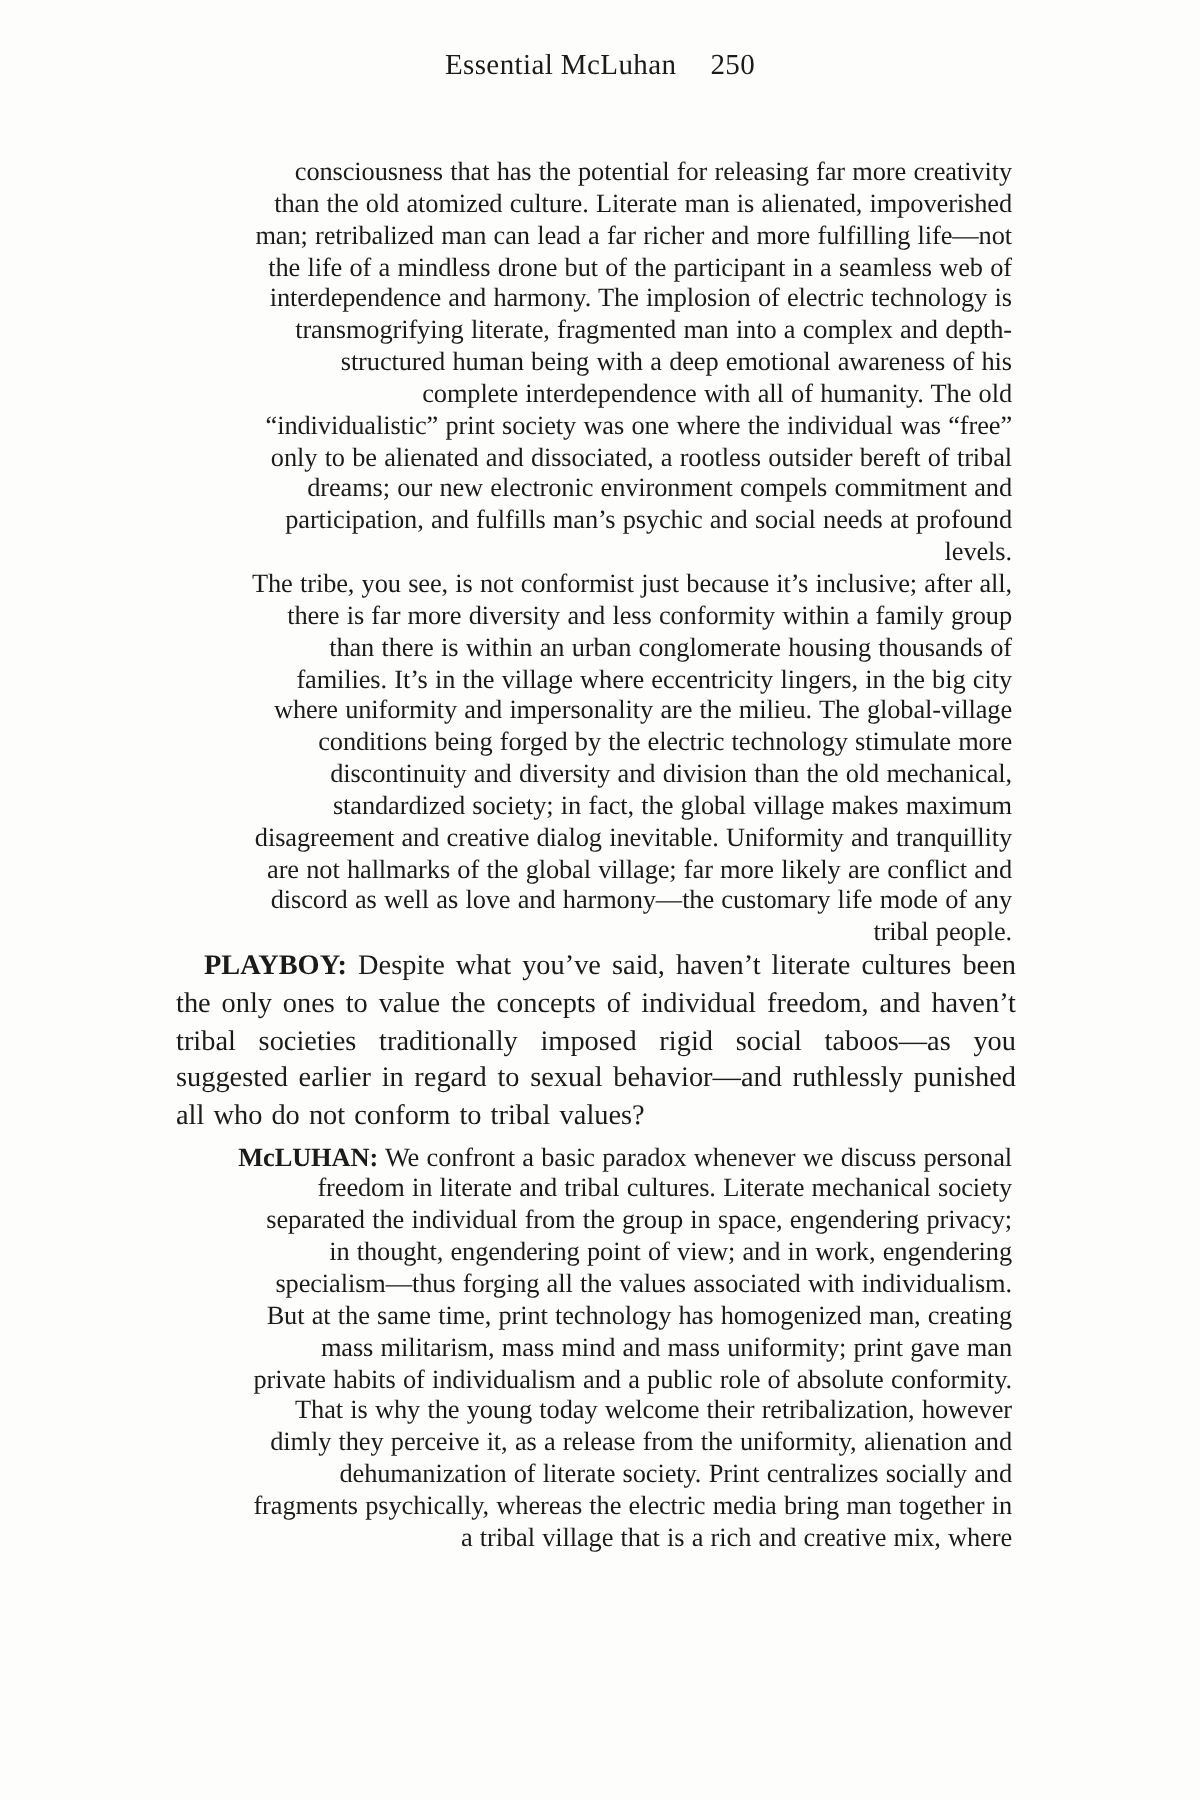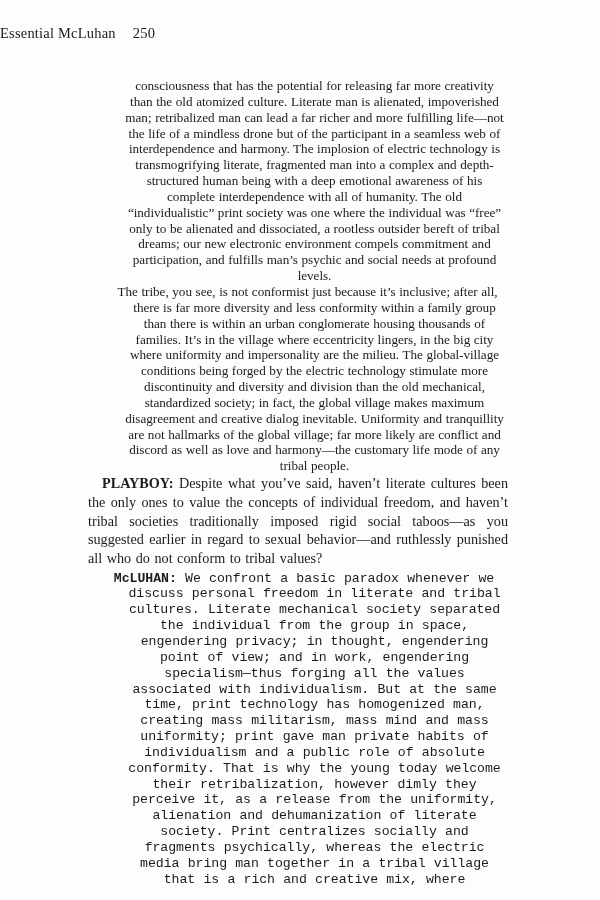--- a/index.html
+++ b/index.html
@@ -11,21 +11,21 @@
     position: relative;
     width: 600px;
     height: 900px;
     background: #fdfdfc;
     font-family: "Liberation Serif", serif;
     color: #1b1b1b;
     overflow: hidden;
   }
   .running-header {
     padding-top: 25px;
-    text-align: left;
+    text-align: center;
     font-size: 14.5px;
     letter-spacing: 0.2px;
     color: #1b1b1b;
   }
   .running-header .pagenum {
     margin-left: 17px;
   }
   .body-text {
     margin-top: 36px;
     margin-left: 88px;
@@ -34,30 +34,29 @@
   p {
     margin: 0;
     padding: 0;
   }
   
   .quote {
     margin-left: 35px;
     width: 383px;
     font-size: 13.2px;
     line-height: 15.85px;
-    text-align: center;
+    text-align: right;
     letter-spacing: -0.05px;
     word-spacing: 0.4px;
   }
   .quote.para-outdent {
     text-indent: -14px;
   }
   .quote.speaker-outdent {
     text-indent: -21px;
-    font-family: Liberation Mono, monospace;
   }
   
   .question {
     width: 420px;
     font-size: 14.2px;
     line-height: 18.7px;
     text-align: justify;
     text-indent: 14px;
     word-spacing: 1px;
   }

